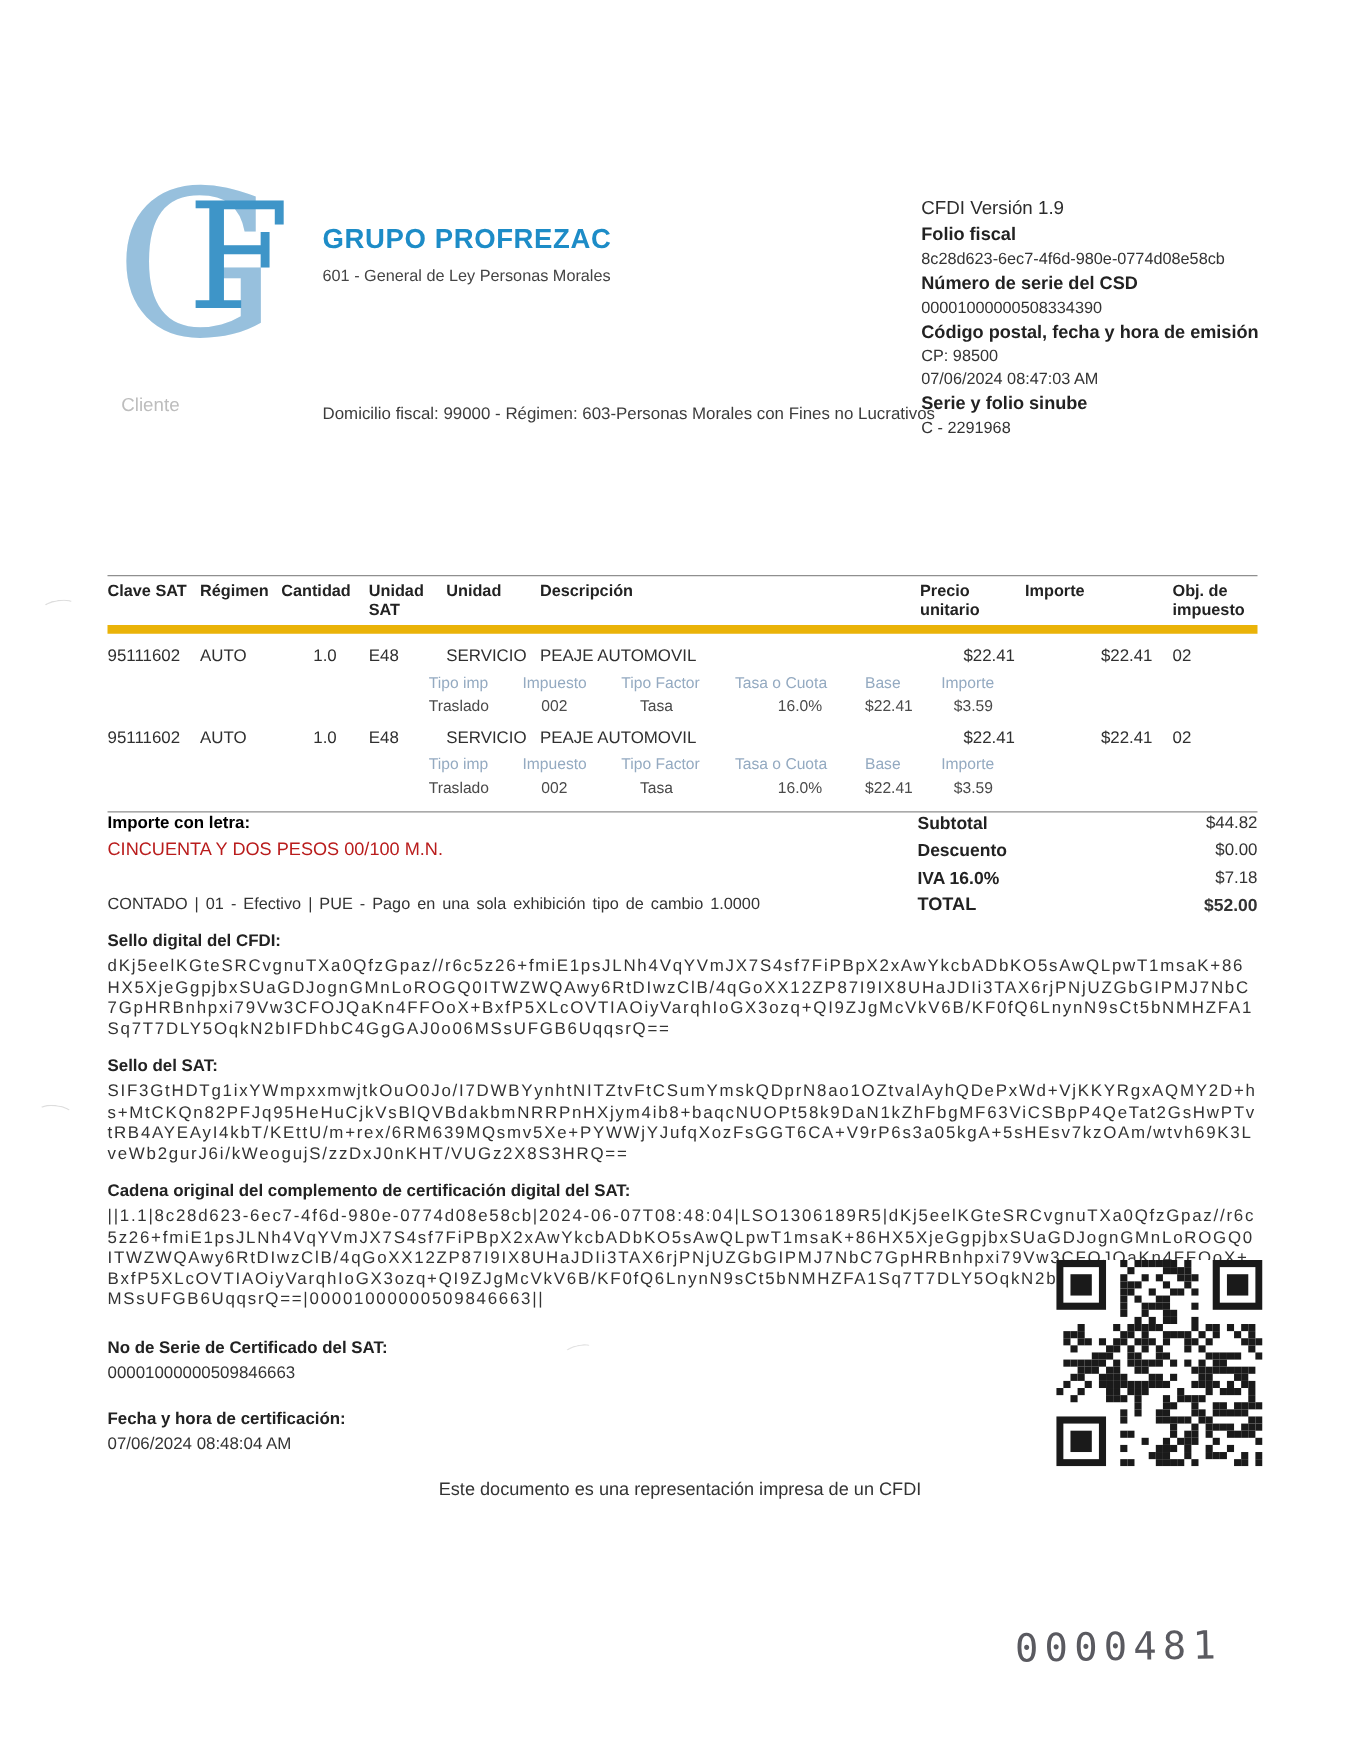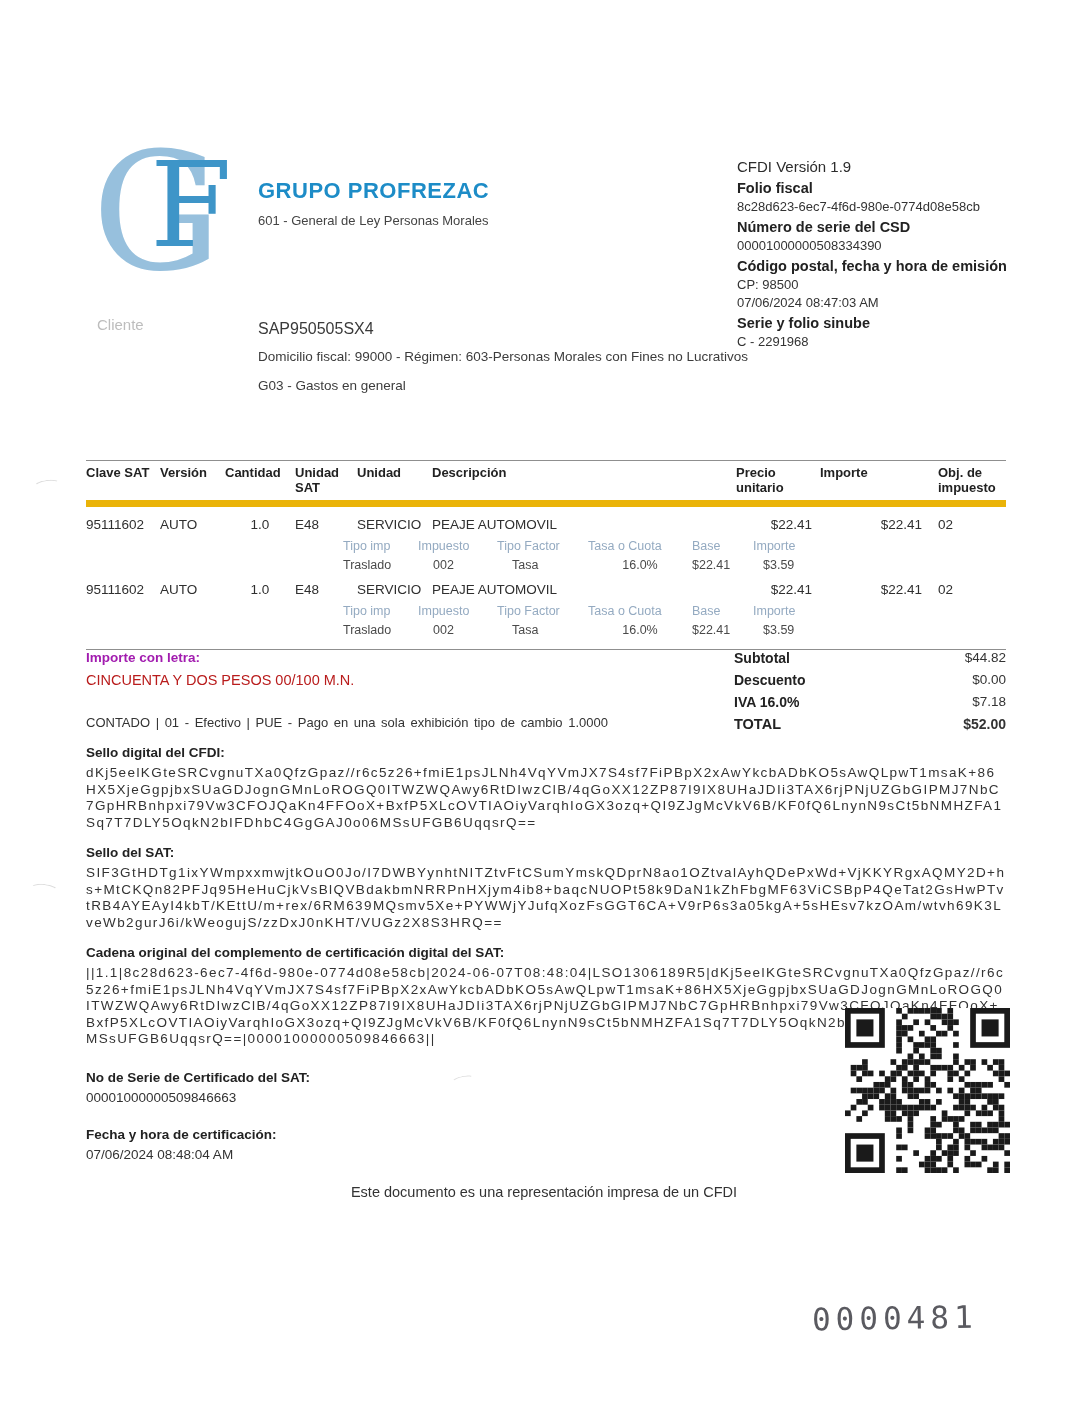--- a/index.html
+++ b/index.html
@@ -57,21 +57,21 @@
   .pr16{padding-right:16px;}
   .grid6{display:grid;grid-template-columns:75px 79px 91px 104px 61px 70px;margin-left:257px;width:480px;}
   .tax-head{margin-top:7px;}
   .tax-head div{font-size:12.5px;color:var(--tax-header);}
   .tax-vals{margin-top:5px;}
   .tax-vals div{font-size:12.5px;color:#4a4a4a;}
   .pl10{padding-left:10px;}
   .pl15{padding-left:15px;}
   
   .amounts{position:absolute;left:86px;top:650px;width:920px;height:100px;}
-  .letra-label{font-size:13.5px;font-weight:bold;color:#a21caf;}
+  .letra-label{font-size:13.5px;font-weight:bold;color:#000000;}
   .letra-value{font-size:14.5px;font-weight:normal;color:#b91c1c;margin-top:7px;}
   .totals{position:absolute;right:0;top:0;width:272px;}
   .t-row{display:flex;justify-content:space-between;margin-bottom:6px;}
   .t-label{font-size:14px;font-weight:bold;color:#222;}
   .t-value{font-size:13.5px;color:#333;}
   .t-total .t-label{font-size:14.5px;}
   .t-total .t-value{font-size:14px;font-weight:bold;}
   .payment{position:absolute;left:0;top:65px;font-size:13px;color:#333;word-spacing:2px;}
   
   .sellos{position:absolute;left:86px;top:745px;width:920px;}
@@ -120,29 +120,27 @@
     <div class="f-value">00001000000508334390</div>
     <div class="f-label">Código postal, fecha y hora de emisión</div>
     <div class="f-value">CP: 98500</div>
     <div class="f-value">07/06/2024 08:47:03 AM</div>
     <div class="f-label">Serie y folio sinube</div>
     <div class="f-value">C - 2291968</div>
   </div>
 
   <div class="cliente-tag">Cliente</div>
   <div class="cliente">
-    <div class="cliente-rfc">SAP950505SX4</div>
     <div class="cliente-dom">Domicilio fiscal: 99000 - Régimen: 603-Personas Morales con Fines no Lucrativos</div>
-    <div class="cliente-uso">G03 - Gastos en general</div>
   </div>
 
   <div class="tbl">
     <div class="grid9 tbl-head">
       <div class="th">Clave SAT</div>
-      <div class="th">Versión</div>
+      <div class="th">Régimen</div>
       <div class="th">Cantidad</div>
       <div class="th">Unidad SAT</div>
       <div class="th">Unidad</div>
       <div class="th">Descripción</div>
       <div class="th">Precio unitario</div>
       <div class="th">Importe</div>
       <div class="th">Obj. de impuesto</div>
     </div>
 
     <div class="grid9 tbl-row">

